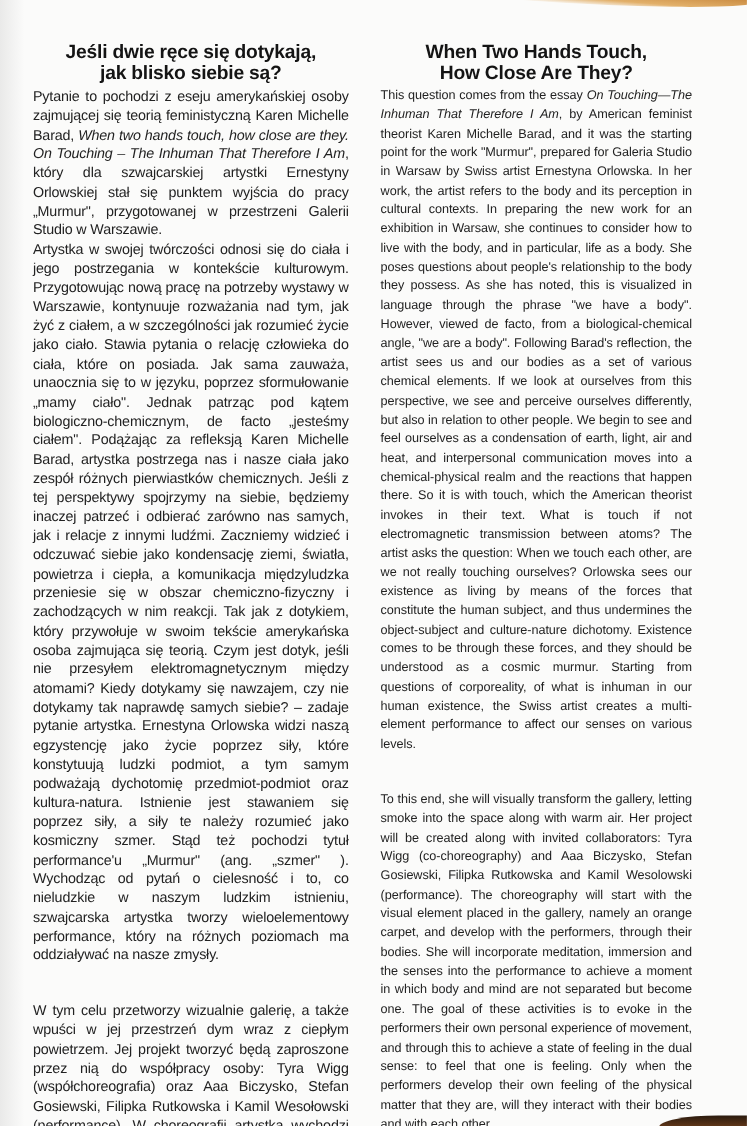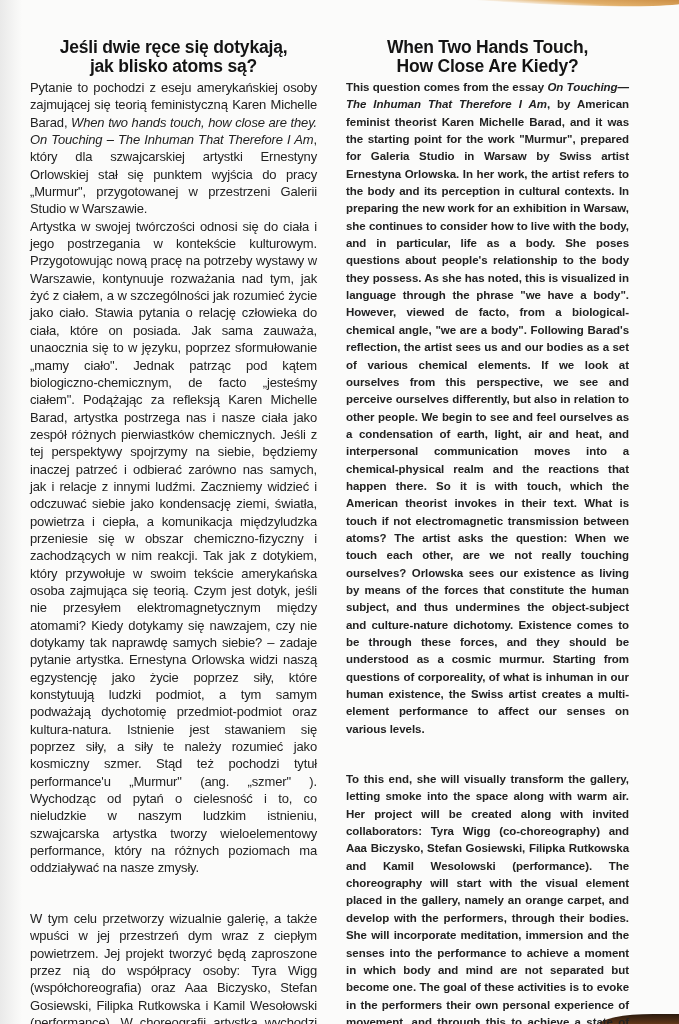--- a/index.html
+++ b/index.html
@@ -31,43 +31,43 @@
     margin: 0; font-family: "Liberation Sans", sans-serif;
     font-weight: bold; font-size: 17.5px; line-height: 19px; color: #141414;
     letter-spacing: -0.2px;
     text-align: center;
   }
   p {
     margin: 0; font-size: 11.6px; line-height: 17.35px; text-align: justify;
     color: #222;
   }
   .col-pl p { font-size: 13px; letter-spacing: -0.15px; }
-  .col-en p { font-size: 11.5px; letter-spacing: -0.05px; font-weight: bold; }
+  .col-en p { font-size: 11.5px; letter-spacing: -0.05px; }
   p.gap { margin-top: 33px; }
   em { font-style: italic; }
   .pl-title { margin-bottom: 3px; }
   .en-title { margin-bottom: 3px; }
 </style>
 </head>
 <body>
 
 <div class="wood-top"></div>
 <div class="wood-bottom"></div>
 <div class="shadow-left"></div>
 
 <section class="column col-pl">
   <h1 class="pl-title">
     <span>Jeśli dwie ręce się dotykają,</span><br>
-    <span>jak blisko atoms są?</span>
+    <span>jak blisko siebie są?</span>
   </h1>
   <p><span>Pytanie to pochodzi z eseju amerykańskiej osoby zajmującej się teorią feministyczną Karen Michelle Barad, </span><em>When two hands touch, how close are they. On Touching – The Inhuman That Therefore I Am</em><span>, który dla szwajcarskiej artystki Ernestyny Orlowskiej stał się punktem wyjścia do pracy „Murmur", przygotowanej w przestrzeni Galerii Studio w Warszawie.</span></p>
   <p>Artystka w swojej twórczości odnosi się do ciała i jego postrzegania w kontekście kulturowym. Przygotowując nową pracę na potrzeby wystawy w Warszawie, kontynuuje rozważania nad tym, jak żyć z ciałem, a w szczególności jak rozumieć życie jako ciało. Stawia pytania o relację człowieka do ciała, które on posiada. Jak sama zauważa, unaocznia się to w języku, poprzez sformułowanie „mamy ciało". Jednak patrząc pod kątem biologiczno-chemicznym, de facto „jesteśmy ciałem". Podążając za refleksją Karen Michelle Barad, artystka postrzega nas i nasze ciała jako zespół różnych pierwiastków chemicznych. Jeśli z tej perspektywy spojrzymy na siebie, będziemy inaczej patrzeć i odbierać zarówno nas samych, jak i relacje z innymi ludźmi. Zaczniemy widzieć i odczuwać siebie jako kondensację ziemi, światła, powietrza i ciepła, a komunikacja międzyludzka przeniesie się w obszar chemiczno-fizyczny i zachodzących w nim reakcji. Tak jak z dotykiem, który przywołuje w swoim tekście amerykańska osoba zajmująca się teorią. Czym jest dotyk, jeśli nie przesyłem elektromagnetycznym między atomami? Kiedy dotykamy się nawzajem, czy nie dotykamy tak naprawdę samych siebie? – zadaje pytanie artystka. Ernestyna Orlowska widzi naszą egzystencję jako życie poprzez siły, które konstytuują ludzki podmiot, a tym samym podważają dychotomię przedmiot-podmiot oraz kultura-natura. Istnienie jest stawaniem się poprzez siły, a siły te należy rozumieć jako kosmiczny szmer. Stąd też pochodzi tytuł performance'u „Murmur" (ang. „szmer" ). Wychodząc od pytań o cielesność i to, co nieludzkie w naszym ludzkim istnieniu, szwajcarska artystka tworzy wieloelementowy performance, który na różnych poziomach ma oddziaływać na nasze zmysły.</p>
   <p class="gap">W tym celu przetworzy wizualnie galerię, a także wpuści w jej przestrzeń dym wraz z ciepłym powietrzem. Jej projekt tworzyć będą zaproszone przez nią do współpracy osoby: Tyra Wigg (współchoreografia) oraz Aaa Biczysko, Stefan Gosiewski, Filipka Rutkowska i Kamil Wesołowski (performance). W choreografii artystka wychodzi od zaistniałego w galerii elementu wizualnego, czyli pomarańczowego dywanu, oraz angażuje do pracy ciała zaproszonych osób. Do działania włączy medytację, imersję oraz zmysły, aby osiągnąć moment, w którym ciało i umysł nie są od siebie oddzielone i stają się jednym. Celem tych praktyk jest doprowadzenie osób performujących do ich własnego doświadczenia ruchu, a także osiągnięcia stanu</p>
 </section>
 
 <section class="column col-en">
   <h1 class="en-title">
     <span>When Two Hands Touch,</span><br>
-    <span>How Close Are Kiedy?</span>
+    <span>How Close Are They?</span>
   </h1>
   <p><span>This question comes from the essay </span><em>On Touching—The Inhuman That Therefore I Am</em><span>, by American feminist theorist Karen Michelle Barad, and it was the starting point for the work "Murmur", prepared for Galeria Studio in Warsaw by Swiss artist Ernestyna Orlowska. In her work, the artist refers to the body and its perception in cultural contexts. In preparing the new work for an exhibition in Warsaw, she continues to consider how to live with the body, and in particular, life as a body. She poses questions about people's relationship to the body they possess. As she has noted, this is visualized in language through the phrase "we have a body". However, viewed de facto, from a biological-chemical angle, "we are a body". Following Barad's reflection, the artist sees us and our bodies as a set of various chemical elements. If we look at ourselves from this perspective, we see and perceive ourselves differently, but also in relation to other people. We begin to see and feel ourselves as a condensation of earth, light, air and heat, and interpersonal communication moves into a chemical-physical realm and the reactions that happen there. So it is with touch, which the American theorist invokes in their text. What is touch if not electromagnetic transmission between atoms? The artist asks the question: When we touch each other, are we not really touching ourselves? Orlowska sees our existence as living by means of the forces that constitute the human subject, and thus undermines the object-subject and culture-nature dichotomy. Existence comes to be through these forces, and they should be understood as a cosmic murmur. Starting from questions of corporeality, of what is inhuman in our human existence, the Swiss artist creates a multi-element performance to affect our senses on various levels.</span></p>
   <p class="gap">To this end, she will visually transform the gallery, letting smoke into the space along with warm air. Her project will be created along with invited collaborators: Tyra Wigg (co-choreography) and Aaa Biczysko, Stefan Gosiewski, Filipka Rutkowska and Kamil Wesolowski (performance). The choreography will start with the visual element placed in the gallery, namely an orange carpet, and develop with the performers, through their bodies. She will incorporate meditation, immersion and the senses into the performance to achieve a moment in which body and mind are not separated but become one. The goal of these activities is to evoke in the performers their own personal experience of movement, and through this to achieve a state of feeling in the dual sense: to feel that one is feeling. Only when the performers develop their own feeling of the physical matter that they are, will they interact with their bodies and with each other.</p>
 </section>
 
 </body></html>

